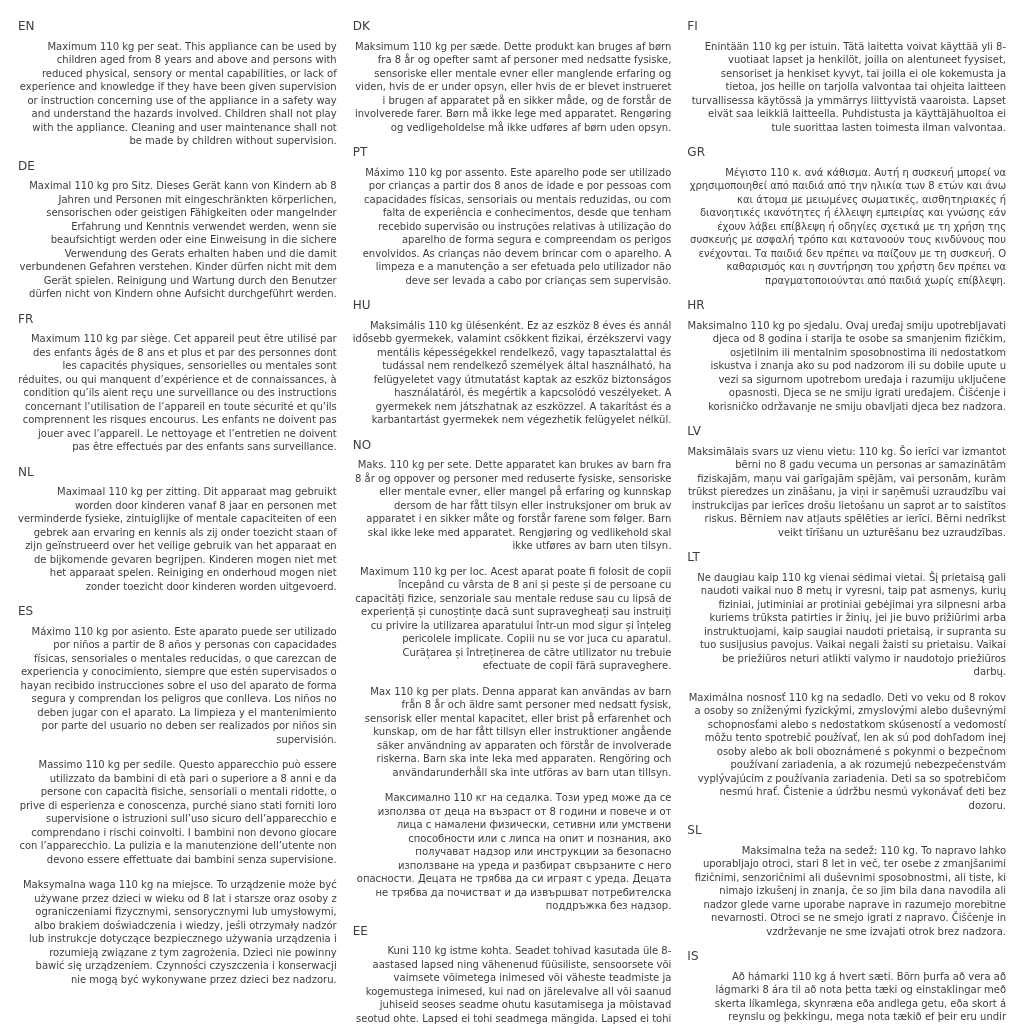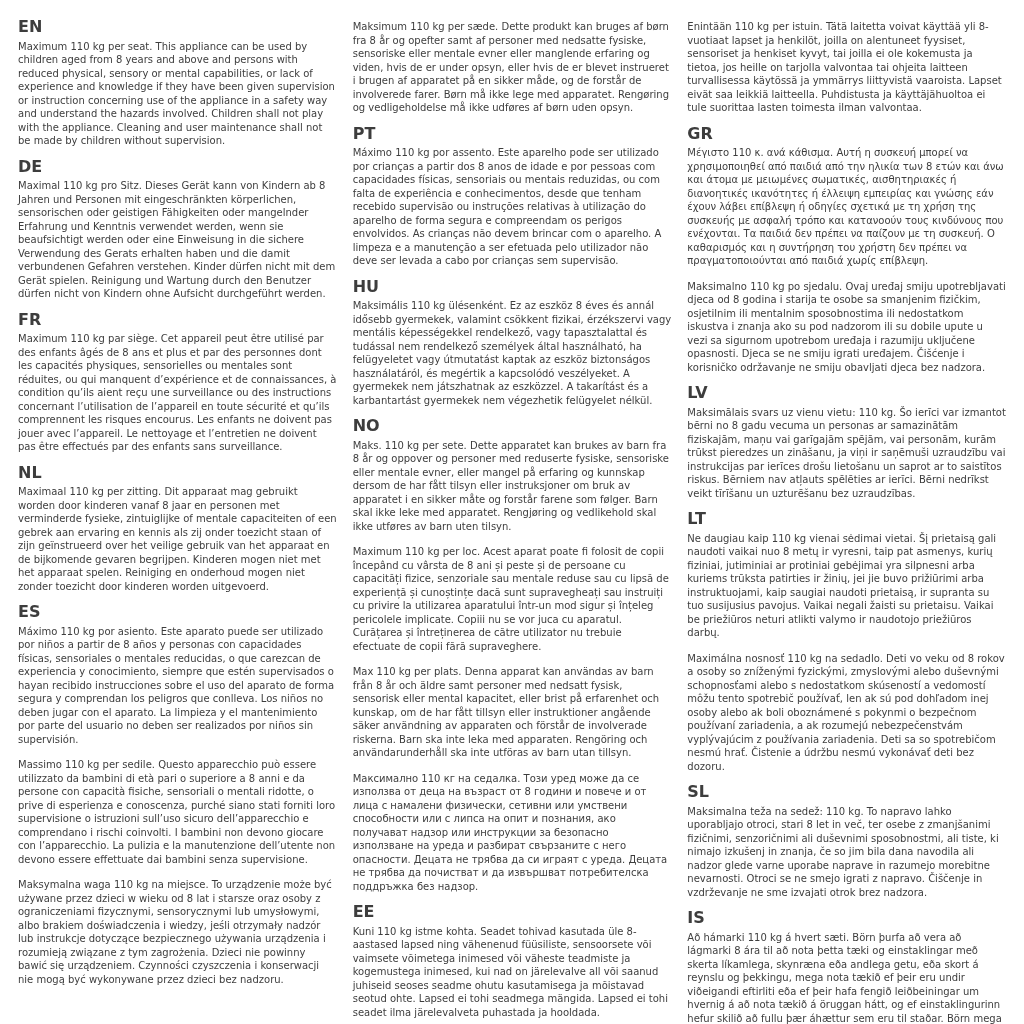--- a/index.html
+++ b/index.html
@@ -19,33 +19,33 @@
     color: #3d3d3d;
   }
   .column {
     flex: 1 1 0;
     min-width: 0;
   }
   .lang-section {
     margin: 0 0 12px 0;
   }
   .lang-code {
-    font-size: 16px;
-    font-weight: 700;
+    font-size: 12px;
+    font-weight: 400;
     line-height: 13.5px;
     margin: 0 0 6px 0;
     color: #3d3d3d;
   }
   .lang-text {
     font-size: 10px;
     font-weight: 400;
     line-height: 13.5px;
     margin: 0;
     color: #3d3d3d;
-    text-align: left;
+    text-align: right;
   }
 </style>
 </head>
 <body>
 
 <div class="page">
 
   <div class="column">
     <section class="lang-section">
       <h2 class="lang-code">EN</h2>
@@ -71,20 +71,21 @@
       <p class="lang-text">Massimo 110 kg per sedile. Questo apparecchio può essere utilizzato da bambini di età pari o superiore a 8 anni e da persone con capacità fisiche, sensoriali o mentali ridotte, o prive di esperienza e conoscenza, purché siano stati forniti loro supervisione o istruzioni sull’uso sicuro dell’apparecchio e comprendano i rischi coinvolti. I bambini non devono giocare con l’apparecchio. La pulizia e la manutenzione dell’utente non devono essere effettuate dai bambini senza supervisione.</p>
     </section>
     <section class="lang-section">
       <p class="lang-text">Maksymalna waga 110 kg na miejsce. To urządzenie może być używane przez dzieci w wieku od 8 lat i starsze oraz osoby z ograniczeniami fizycznymi, sensorycznymi lub umysłowymi, albo brakiem doświadczenia i wiedzy, jeśli otrzymały nadzór lub instrukcje dotyczące bezpiecznego używania urządzenia i rozumieją związane z tym zagrożenia. Dzieci nie powinny bawić się urządzeniem. Czynności czyszczenia i konserwacji nie mogą być wykonywane przez dzieci bez nadzoru.</p>
     </section>
 
   </div>
 
   <div class="column">
     <section class="lang-section">
+      <h2 class="lang-code">DK</h2>
       <p class="lang-text">Maksimum 110 kg per sæde. Dette produkt kan bruges af børn fra 8 år og opefter samt af personer med nedsatte fysiske, sensoriske eller mentale evner eller manglende erfaring og viden, hvis de er under opsyn, eller hvis de er blevet instrueret i brugen af apparatet på en sikker måde, og de forstår de involverede farer. Børn må ikke lege med apparatet. Rengøring og vedligeholdelse må ikke udføres af børn uden opsyn.</p>
     </section>
     <section class="lang-section">
       <h2 class="lang-code">PT</h2>
       <p class="lang-text">Máximo 110 kg por assento. Este aparelho pode ser utilizado por crianças a partir dos 8 anos de idade e por pessoas com capacidades físicas, sensoriais ou mentais reduzidas, ou com falta de experiência e conhecimentos, desde que tenham recebido supervisão ou instruções relativas à utilização do aparelho de forma segura e compreendam os perigos envolvidos. As crianças não devem brincar com o aparelho. A limpeza e a manutenção a ser efetuada pelo utilizador não deve ser levada a cabo por crianças sem supervisão.</p>
     </section>
     <section class="lang-section">
       <h2 class="lang-code">HU</h2>
       <p class="lang-text">Maksimális 110 kg ülésenként. Ez az eszköz 8 éves és annál idősebb gyermekek, valamint csökkent fizikai, érzékszervi vagy mentális képességekkel rendelkező, vagy tapasztalattal és tudással nem rendelkező személyek által használható, ha felügyeletet vagy útmutatást kaptak az eszköz biztonságos használatáról, és megértik a kapcsolódó veszélyeket. A gyermekek nem játszhatnak az eszközzel. A takarítást és a karbantartást gyermekek nem végezhetik felügyelet nélkül.</p>
     </section>
@@ -102,27 +103,29 @@
       <p class="lang-text">Максимално 110 кг на седалка. Този уред може да се използва от деца на възраст от 8 години и повече и от лица с намалени физически, сетивни или умствени способности или с липса на опит и познания, ако получават надзор или инструкции за безопасно използване на уреда и разбират свързаните с него опасности. Децата не трябва да си играят с уреда. Децата не трябва да почистват и да извършват потребителска поддръжка без надзор.</p>
     </section>
     <section class="lang-section">
       <h2 class="lang-code">EE</h2>
       <p class="lang-text">Kuni 110 kg istme kohta. Seadet tohivad kasutada üle 8-aastased lapsed ning vähenenud füüsiliste, sensoorsete või vaimsete võimetega inimesed või väheste teadmiste ja kogemustega inimesed, kui nad on järelevalve all või saanud juhiseid seoses seadme ohutu kasutamisega ja mõistavad seotud ohte. Lapsed ei tohi seadmega mängida. Lapsed ei tohi seadet ilma järelevalveta puhastada ja hooldada.</p>
     </section>
   </div>
 
   <div class="column">
     <section class="lang-section">
+      <h2 class="lang-code">FI</h2>
       <p class="lang-text">Enintään 110 kg per istuin. Tätä laitetta voivat käyttää yli 8-vuotiaat lapset ja henkilöt, joilla on alentuneet fyysiset, sensoriset ja henkiset kyvyt, tai joilla ei ole kokemusta ja tietoa, jos heille on tarjolla valvontaa tai ohjeita laitteen turvallisessa käytössä ja ymmärrys liittyvistä vaaroista. Lapset eivät saa leikkiä laitteella. Puhdistusta ja käyttäjähuoltoa ei tule suorittaa lasten toimesta ilman valvontaa.</p>
     </section>
     <section class="lang-section">
       <h2 class="lang-code">GR</h2>
       <p class="lang-text">Μέγιστο 110 κ. ανά κάθισμα. Αυτή η συσκευή μπορεί να χρησιμοποιηθεί από παιδιά από την ηλικία των 8 ετών και άνω και άτομα με μειωμένες σωματικές, αισθητηριακές ή διανοητικές ικανότητες ή έλλειψη εμπειρίας και γνώσης εάν έχουν λάβει επίβλεψη ή οδηγίες σχετικά με τη χρήση της συσκευής με ασφαλή τρόπο και κατανοούν τους κινδύνους που ενέχονται. Τα παιδιά δεν πρέπει να παίζουν με τη συσκευή. Ο καθαρισμός και η συντήρηση του χρήστη δεν πρέπει να πραγματοποιούνται από παιδιά χωρίς επίβλεψη.</p>
     </section>
     <section class="lang-section">
+      <h2 class="lang-code">HR</h2>
       <p class="lang-text">Maksimalno 110 kg po sjedalu. Ovaj uređaj smiju upotrebljavati djeca od 8 godina i starija te osobe sa smanjenim fizičkim, osjetilnim ili mentalnim sposobnostima ili nedostatkom iskustva i znanja ako su pod nadzorom ili su dobile upute u vezi sa sigurnom upotrebom uređaja i razumiju uključene opasnosti. Djeca se ne smiju igrati uređajem. Čišćenje i korisničko održavanje ne smiju obavljati djeca bez nadzora.</p>
     </section>
     <section class="lang-section">
       <h2 class="lang-code">LV</h2>
       <p class="lang-text">Maksimālais svars uz vienu vietu: 110 kg. Šo ierīci var izmantot bērni no 8 gadu vecuma un personas ar samazinātām fiziskajām, maņu vai garīgajām spējām, vai personām, kurām trūkst pieredzes un zināšanu, ja viņi ir saņēmuši uzraudzību vai instrukcijas par ierīces drošu lietošanu un saprot ar to saistītos riskus. Bērniem nav atļauts spēlēties ar ierīci. Bērni nedrīkst veikt tīrīšanu un uzturēšanu bez uzraudzības.</p>
     </section>
     <section class="lang-section">
       <h2 class="lang-code">LT</h2>
       <p class="lang-text">Ne daugiau kaip 110 kg vienai sėdimai vietai. Šį prietaisą gali naudoti vaikai nuo 8 metų ir vyresni, taip pat asmenys, kurių fiziniai, jutiminiai ar protiniai gebėjimai yra silpnesni arba kuriems trūksta patirties ir žinių, jei jie buvo prižiūrimi arba instruktuojami, kaip saugiai naudoti prietaisą, ir supranta su tuo susijusius pavojus. Vaikai negali žaisti su prietaisu. Vaikai be priežiūros neturi atlikti valymo ir naudotojo priežiūros darbų.</p>
     </section>

